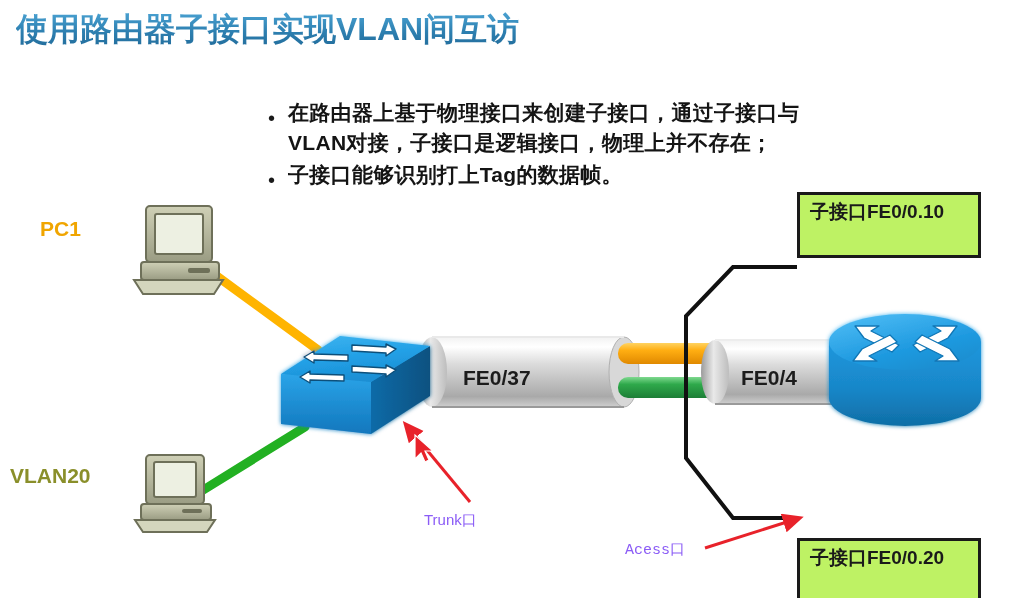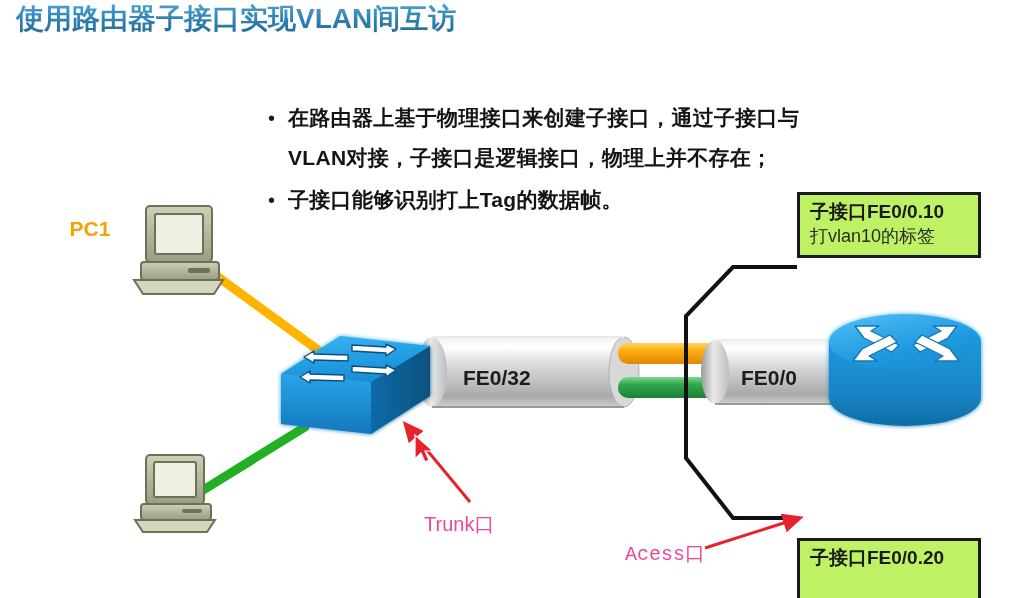--- a/index.html
+++ b/index.html
@@ -15,22 +15,22 @@
     width: 1032px;
     height: 598px;
     background: #ffffff;
     overflow: hidden;
   }
 
   
   .title {
     position: absolute;
     left: 16px;
-    top: 0;
-    font-size: 28px;
+    top: 8px;
+    font-size: 32px;
     font-weight: 700;
     letter-spacing: 0px;
     background: linear-gradient(180deg, #4fa8d8 0%, #2d7fb0 55%, #1f6795 100%);
     -webkit-background-clip: text;
     background-clip: text;
     color: transparent;
     -webkit-text-fill-color: transparent;
     white-space: nowrap;
   }
 
@@ -52,33 +52,33 @@
     color: #1a1a1a;
     font-size: 20px;
     line-height: 40px;
     text-align: left;
     padding-left: 6px;
     box-sizing: border-box;
   }
   .bullet-text {
     flex: 1;
     font-size: 21px;
-    line-height: 40px;
+    line-height: 30px;
     color: #141414;
     font-weight: 700;
     letter-spacing: 0.3px;
   }
 
   
   .pc-label {
     position: absolute;
     font-size: 21px;
     font-weight: 700;
     line-height: 26px;
-    text-align: center;
+    text-align: left;
     white-space: nowrap;
   }
   .pc1-label { left: 40px;  top: 216px; width: 100px; color: #f0a500; }
   .pc2-label { left: 10px;  top: 463px; width: 130px; color: #8a8f2a; }
 
   
   .callout {
     position: absolute;
     background: #bef264;
     border: 3px solid #1a1a1a;
@@ -97,22 +97,22 @@
     font-weight: 400;
     color: #2a2a2a;
     white-space: nowrap;
   }
   #callout-top    { left: 797px; top: 192px; width: 184px; height: 66px; }
   #callout-bottom { left: 797px; top: 538px; width: 184px; height: 76px; }
 
   
   .red-label {
     position: absolute;
-    color: #ec4899;
-    font-size: 20px;
+    color: #8b5cf6;
+    font-size: 15px;
     font-weight: 400;
     white-space: nowrap;
   }
   #trunk-label { left: 424px; top: 511px; }
   #acess-label { left: 625px; top: 540px; font-family: Liberation Mono, monospace; }
 
   
   .port-text {
     position: absolute;
     font-size: 21px;
@@ -309,28 +309,28 @@
 
     <g>
       <path d="M415,435 L415,459 L421,453 L425,462 L429,460 L425,451 L433,451 z" fill="#e8222a" stroke="#ffffff" stroke-width="1.2"></path>
     </g>
   </svg>
 
   <div class="pc-label pc1-label">
     <div>PC1</div>
   </div>
   <div class="pc-label pc2-label">
-  </div>
-
-  <div class="port-text" id="fe024-text">FE0/32</div>
-  <div class="port-text" id="fe00-text">FE0/0</div>
+    <div>VLAN20</div>
+  </div>
+
+  <div class="port-text" id="fe024-text">FE0/37</div>
+  <div class="port-text" id="fe00-text">FE0/4</div>
 
   <div class="callout" id="callout-top">
     <div class="l1">子接口FE0/0.10</div>
-    <div class="l2">打vlan10的标签</div>
   </div>
   <div class="callout" id="callout-bottom">
     <div class="l1">子接口FE0/0.20</div>
   </div>
 
   <div class="red-label" id="trunk-label">Trunk口</div>
   <div class="red-label" id="acess-label">Acess口</div>
 
 </div>
 

